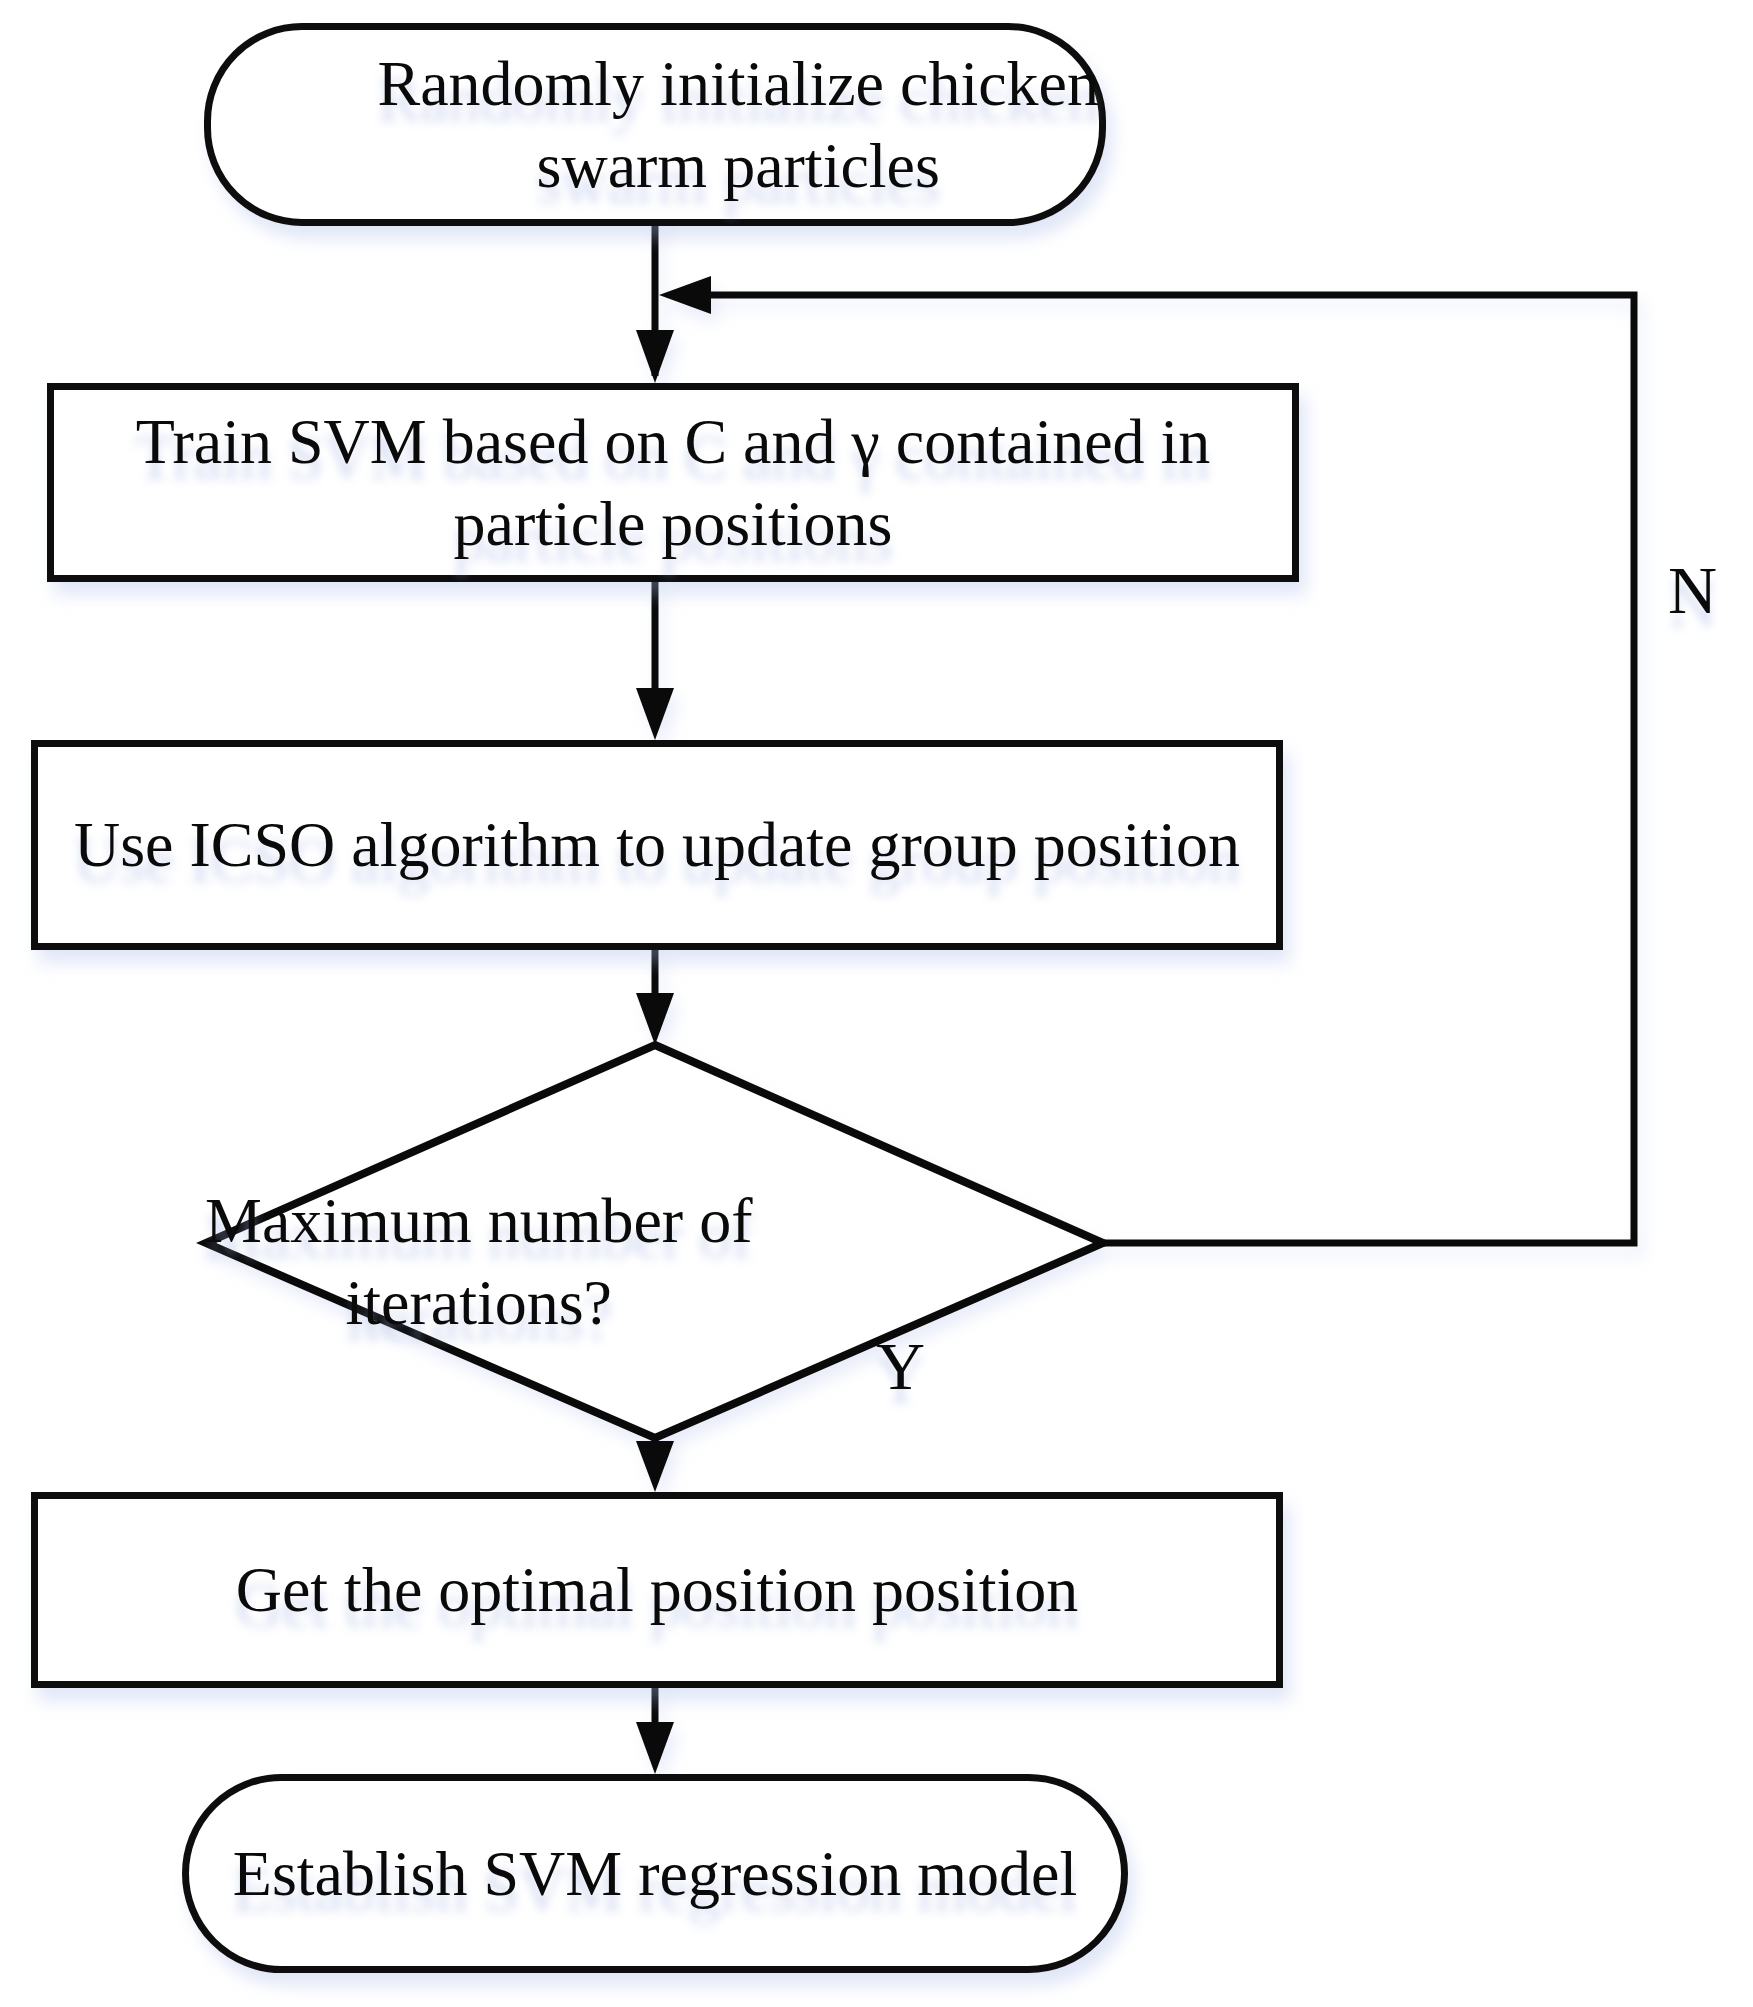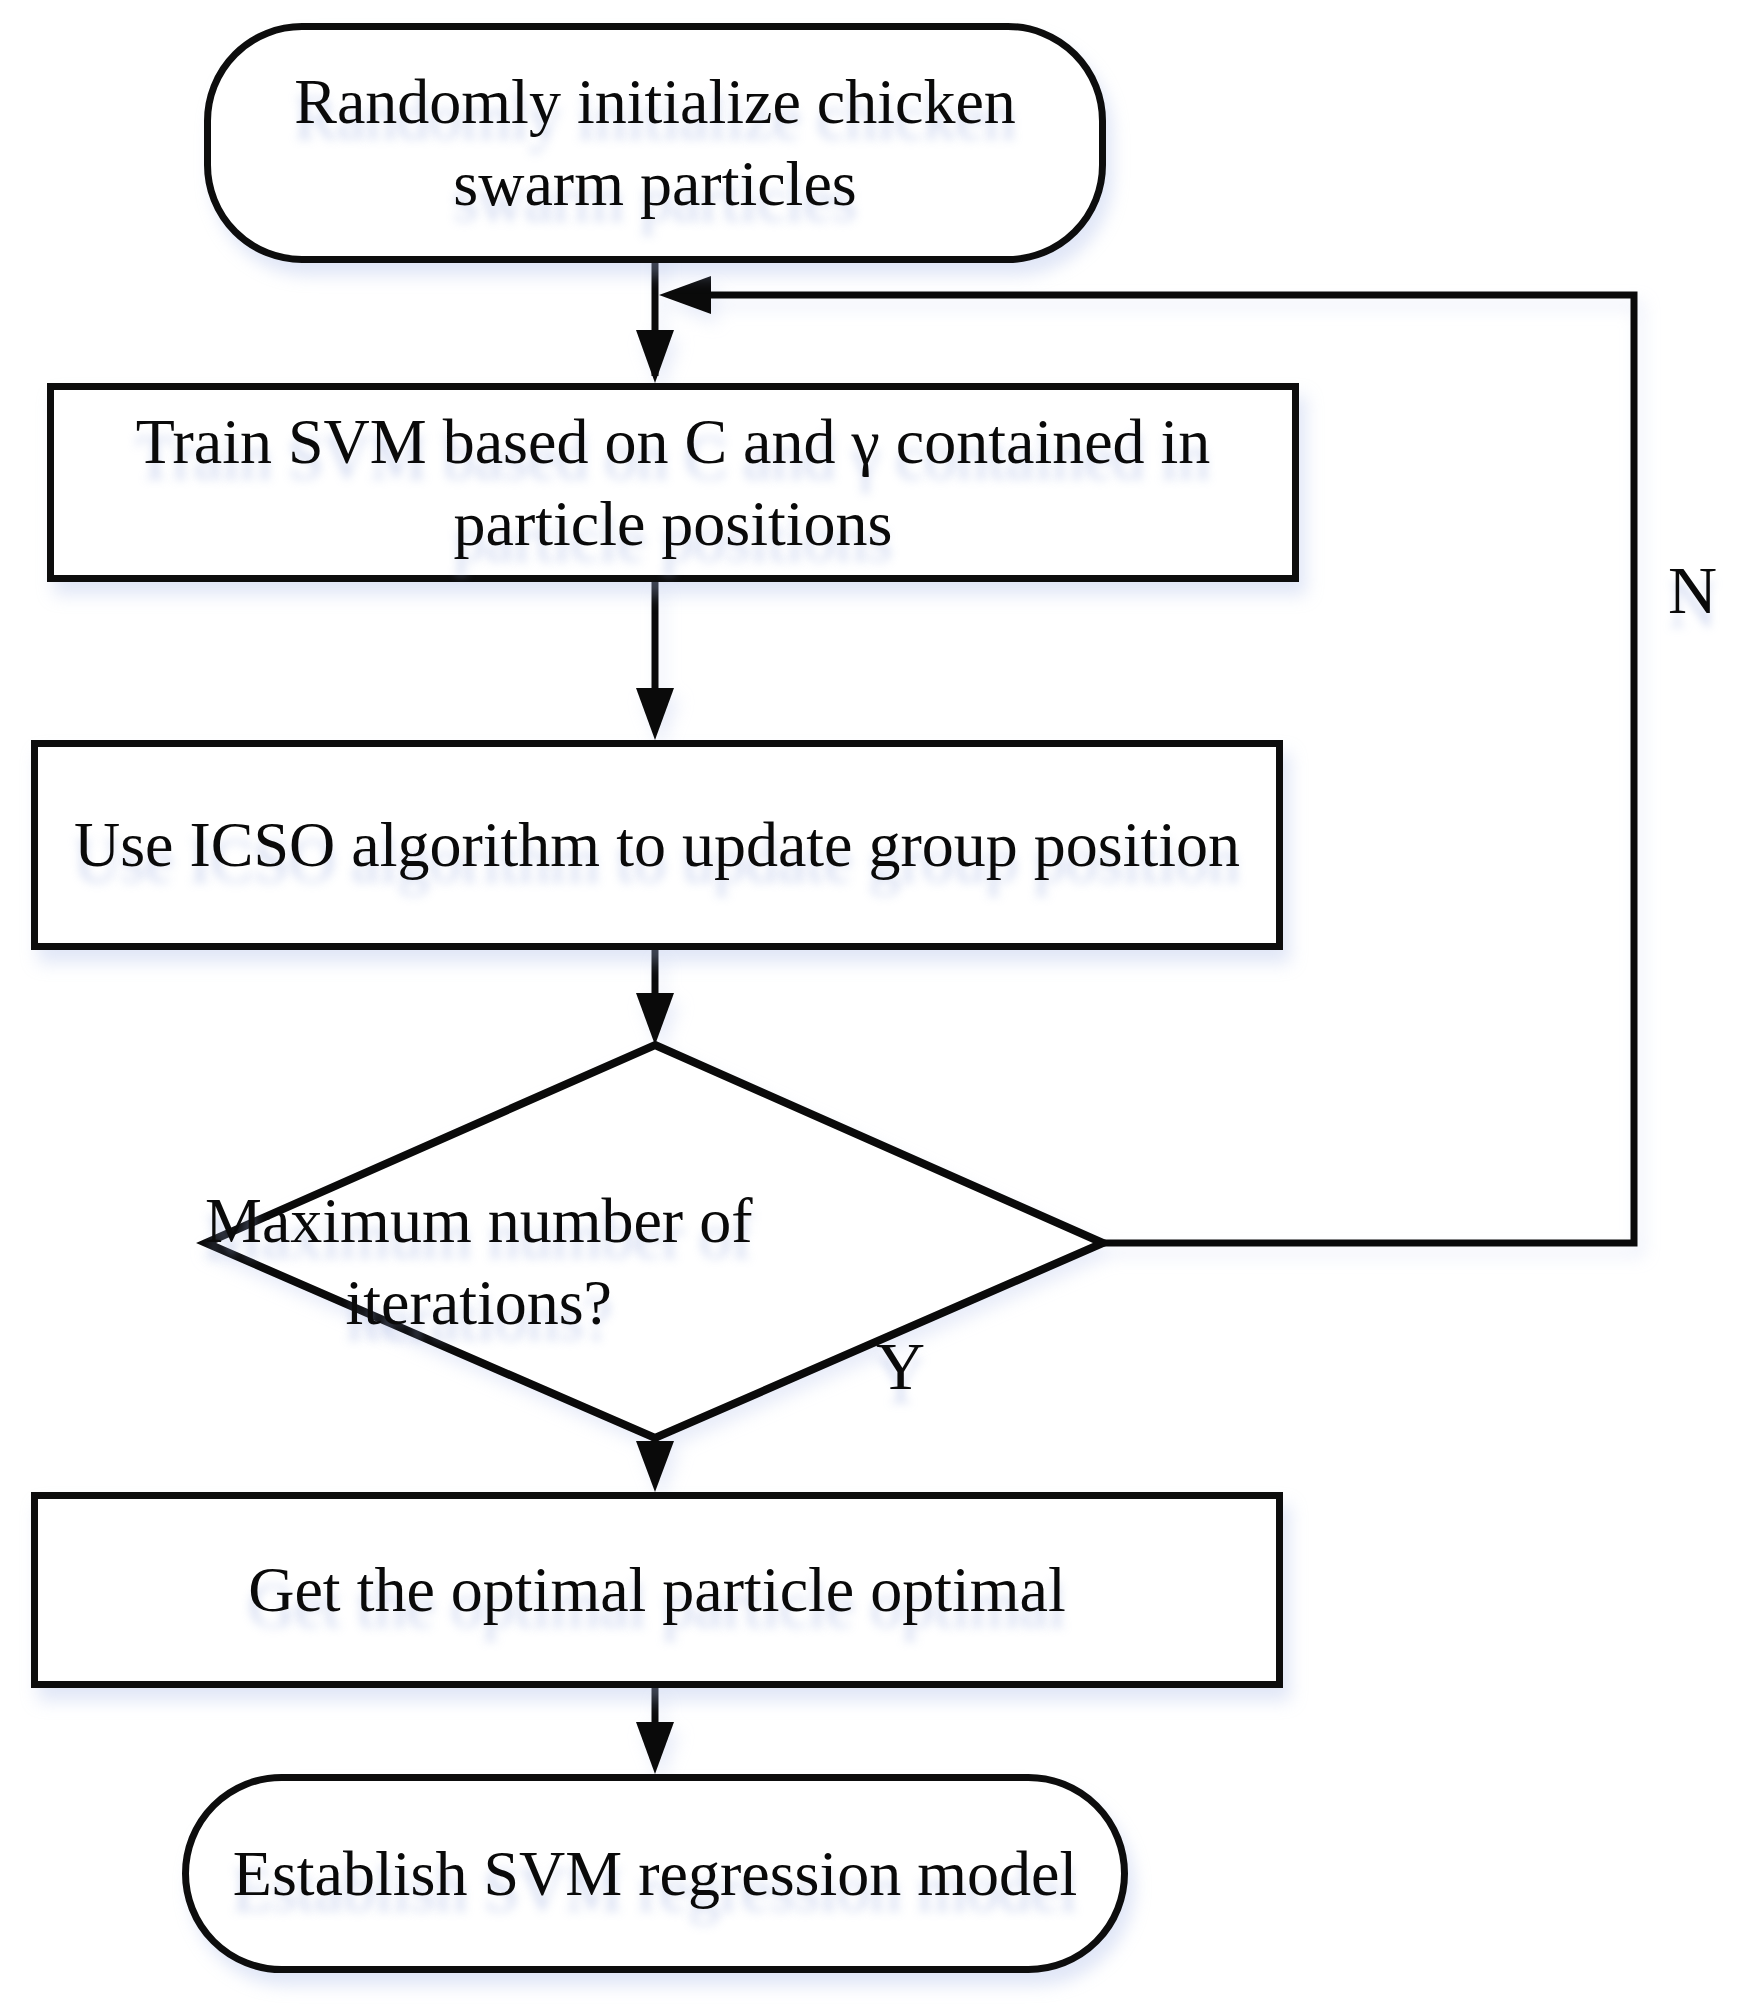--- a/index.html
+++ b/index.html
@@ -25,21 +25,21 @@
   .stadium-shape { border-radius: 120px; }
   .node-text {
     display: block;
     text-align: center;
     white-space: pre;
     font-size: 64px;
     line-height: 1.28;
     color: #0a0a0a;
     text-shadow: 0 16px 10px rgba(158,176,224,0.45);
   }
-  #node-start   { left: 204px; top: 23px;   width: 902px;  height: 240px; border-radius: 98px; }
+  #node-start   { left: 204px; top: 23px;   width: 902px;  height: 203px; border-radius: 98px; justify-content: flex-end; }
   #node-train   { left: 47px;  top: 383px;  width: 1252px; height: 199px; }
   #node-update  { left: 31px;  top: 740px;  width: 1252px; height: 210px; }
   #node-optimal { left: 31px;  top: 1492px; width: 1252px; height: 196px; }
   #node-end     { left: 182px; top: 1774px; width: 946px;  height: 199px; border-radius: 100px; }
   #decision-text {
     position: absolute;
     left: 205px; top: 1045px;
     width: 900px; height: 393px;
     display: flex;
     align-items: center;
@@ -108,21 +108,21 @@
   <div id="node-update" class="node">
     <span class="node-text">Use ICSO algorithm to update group position</span>
   </div>
 
   <div id="decision-text">
     <span class="node-text">Maximum number of
 iterations?</span>
   </div>
 
   <div id="node-optimal" class="node">
-    <span class="node-text">Get the optimal particle optimal</span>
+    <span class="node-text">Get the optimal position position</span>
   </div>
 
   <div id="node-end" class="node stadium-shape">
     <span class="node-text">Establish SVM regression model</span>
   </div>
 
   <div id="label-yes" class="edge-label">Y</div>
 
   <div id="label-no" class="edge-label">N</div>
 

